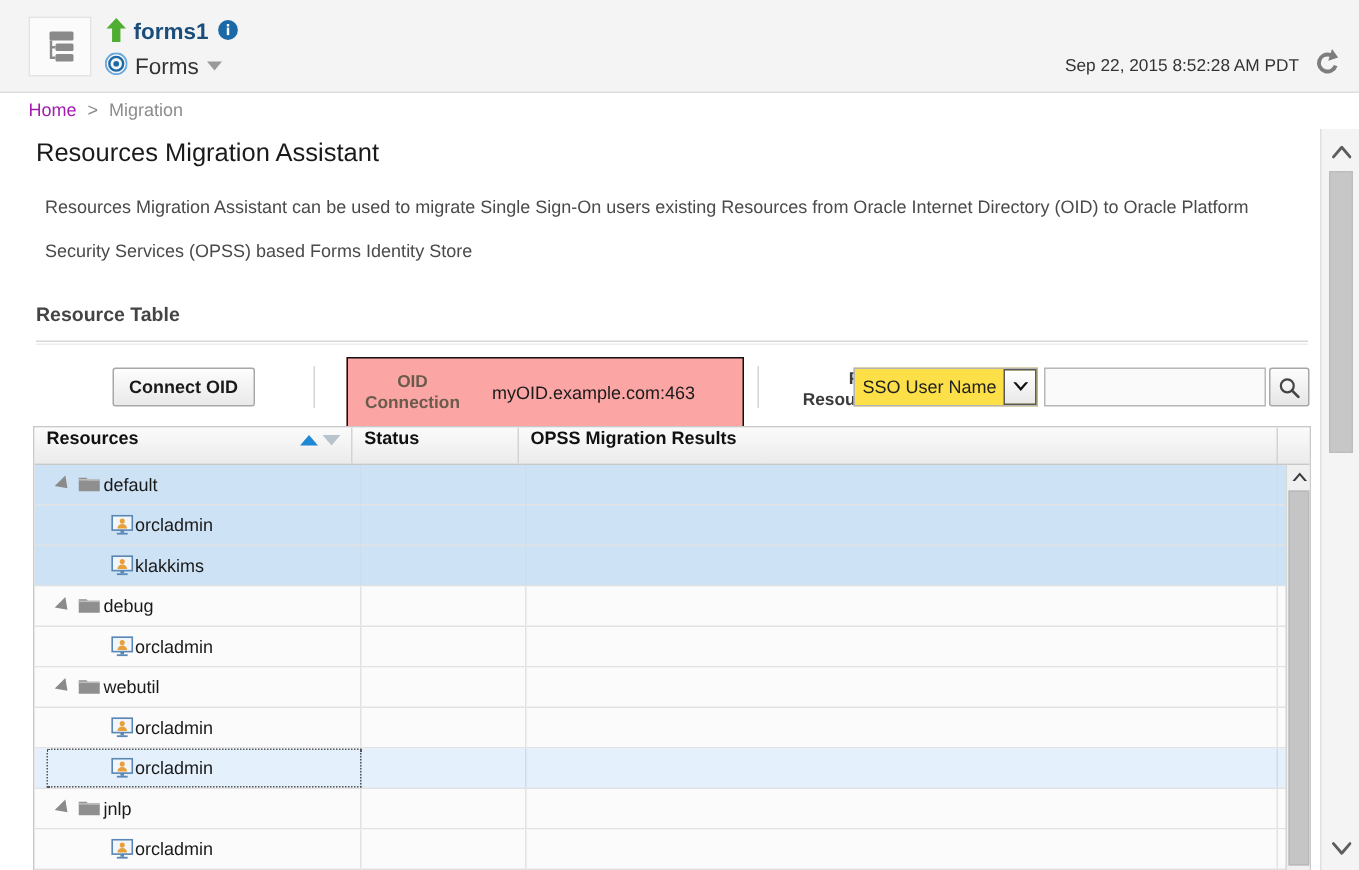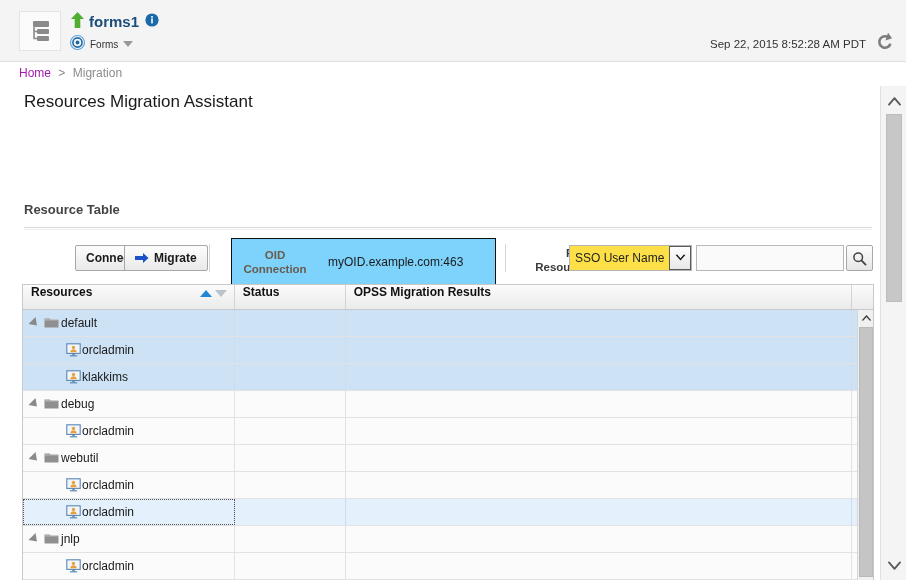--- a/index.html
+++ b/index.html
@@ -28,21 +28,21 @@
 
   .app-title-wrap { position:absolute; left:70px; top:10px; }
   .app-title-row { display:flex; align-items:center; height:22px; }
   .up-arrow { margin-right:4px; }
   .app-title {
     font-size:15px; font-weight:bold; color:#1a4d7a;
     letter-spacing:0px; margin-right:6px;
   }
   .info-badge { display:inline-block; }
   .app-sub-row { display:flex; align-items:center; height:20px; margin-top:2px; }
-  .forms-label { font-size:10px; color:#333; margin:0 5px 0 5px; }
+  .forms-label { font-size:15px; color:#333; margin:0 5px 0 5px; }
   .caret-down { width:0;height:0;border-left:5px solid transparent;border-right:5px solid transparent;border-top:6px solid #999; }
 
   .timestamp {
     position:absolute; right:40px; top:38px;
     font-size:11.5px; color:#333; white-space:nowrap;
   }
   .refresh-btn { position:absolute; right:9px; top:30px; width:24px;height:24px; cursor:pointer; }
 
   
   .breadcrumb {
@@ -87,21 +87,21 @@
     font-size:12px; font-weight:bold; color:#1a1a1a;
     cursor:pointer; white-space:nowrap;
   }
   .btn-connect { position:absolute; left:3px; top:9px;margin-left:48px; }
   .btn-migrate { position:absolute; left:100px; top:9px; }
   .btn-migrate .mig-arrow { margin-right:5px; display:flex; }
   .tool-div { position:absolute; left:185px; top:8px; width:1px; height:28px; background:#d5d5d5; }
 
   .oid-box {
     position:absolute; left:207px; top:2px; width:265px; height:48px;
-    border:1px solid #111; background:#7dd3fc;
+    border:1px solid #111; background:#fca5a5;
     display:flex; align-items:center;
   }
   .oid-label {
     width:86px; text-align:center; font-size:11.5px; font-weight:bold;
     color:#6a5b4d; line-height:14px; flex:none;
   }
   .oid-value { font-size:12px; color:#1a1a1a; margin-left:10px; }
 
   .tool-div2 { position:absolute; left:481px; top:8px; width:1px; height:28px; background:#d5d5d5; }
 
@@ -152,21 +152,21 @@
   }
   .th.c0 { width:212px; }
   .th.c1 { width:111px; }
   .th.c2 { width:507px; }
   .th.c3 { width:21px; border-right:none; padding:0; }
   .sort-arrows { position:absolute; right:7px; top:5px; display:flex; gap:3px; }
   .tri-up { width:0;height:0;border-left:6px solid transparent;border-right:6px solid transparent;border-bottom:7px solid #1f88d4; }
   .tri-dn { width:0;height:0;border-left:6px solid transparent;border-right:6px solid transparent;border-top:7px solid #b8c3cc; }
 
   .tbody { height:270px; overflow:hidden; position:relative; }
-  .tr { display:flex; height:27px; border-bottom:1px solid #e2e2e2; background:#fbfbfb; }
+  .tr { display:flex; height:27px; border-bottom:1px solid #e2e2e2; background:#fbfbfb;padding-left:8px; }
   .tr.sel { background:#cde2f5; }
   .tr.focus { background:#e4f0fb; }
   .tr.focus .td.c0 { outline:1px dotted #555; outline-offset:-1px; }
   .td { border-right:1px solid #e2e2e2; height:100%; display:flex; align-items:center; }
   .td.c0 { width:212px; padding-left:8px; }
   .td.c1 { width:111px; }
   .td.c2 { width:507px; }
   .td.c3 { width:21px; border-right:none; }
   .tr.sel .td, .tr.focus .td { border-right-color:#cfdced; }
 
@@ -249,39 +249,32 @@
 
   <div class="breadcrumb">
     <span class="bc-link">Home</span>
     <span class="bc-sep">&gt;</span>
     <span class="bc-current">Migration</span>
   </div>
 
   <div class="content">
 
     <div class="page-title">Resources Migration Assistant</div>
+    <div class="page-desc">Resources Migration Assistant can be used to migrate Single Sign-On users existing Resources from Oracle Internet Directory (OID) to Oracle Platform Security Services (OPSS) based Forms Identity Store</div>
 
     <div class="section-title">Resource Table</div>
     <div class="sep-line"></div>
     <div class="sep-line2"></div>
 
     <div class="toolbar">
 
       <div class="btn btn-connect">
         <span>Connect OID</span>
       </div>
 
-      <div class="btn btn-migrate">
-        <span class="mig-arrow">
-          <svg width="14" height="12" viewBox="0 0 14 12">
-            <path d="M0 4 L8 4 L8 1 L13.5 6 L8 11 L8 8 L0 8 Z" fill="#1a52c8"></path>
-          </svg>
-        </span>
-        <span>Migrate</span>
-      </div>
 
       <div class="tool-div"></div>
 
       <div class="oid-box">
         <div class="oid-label">OID Connection</div>
         <div class="oid-value">myOID.example.com:463</div>
       </div>
 
       <div class="tool-div2"></div>
 

